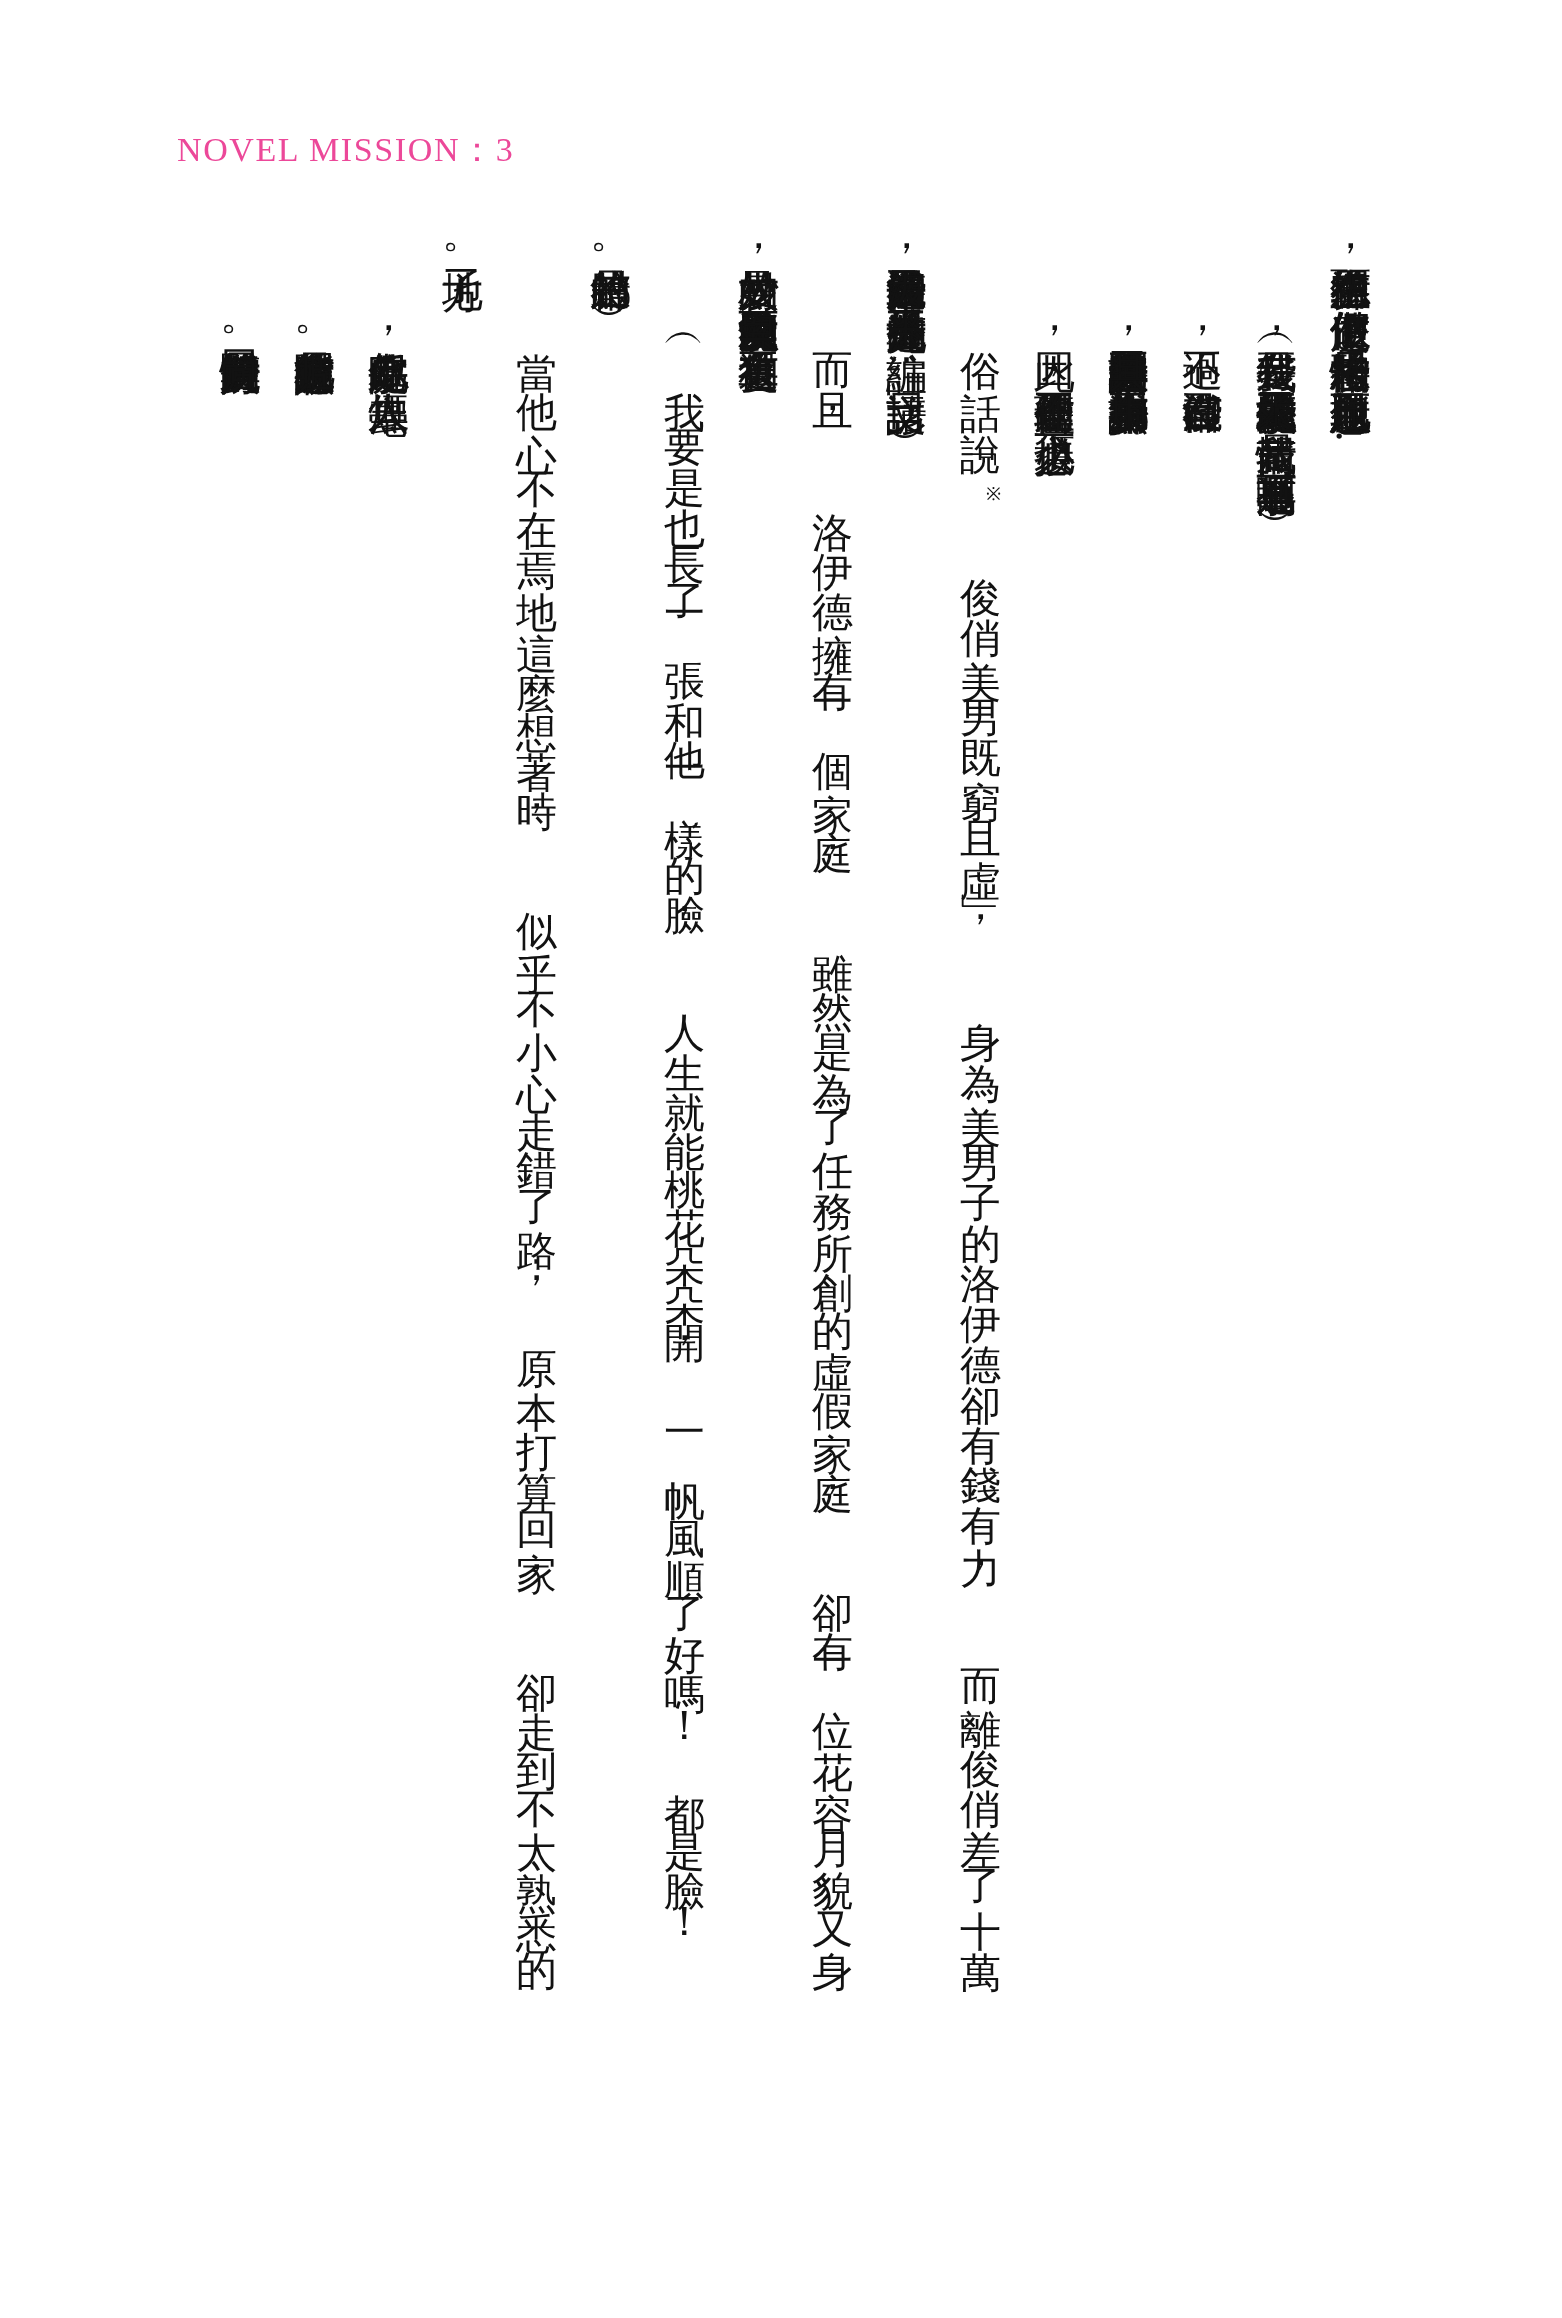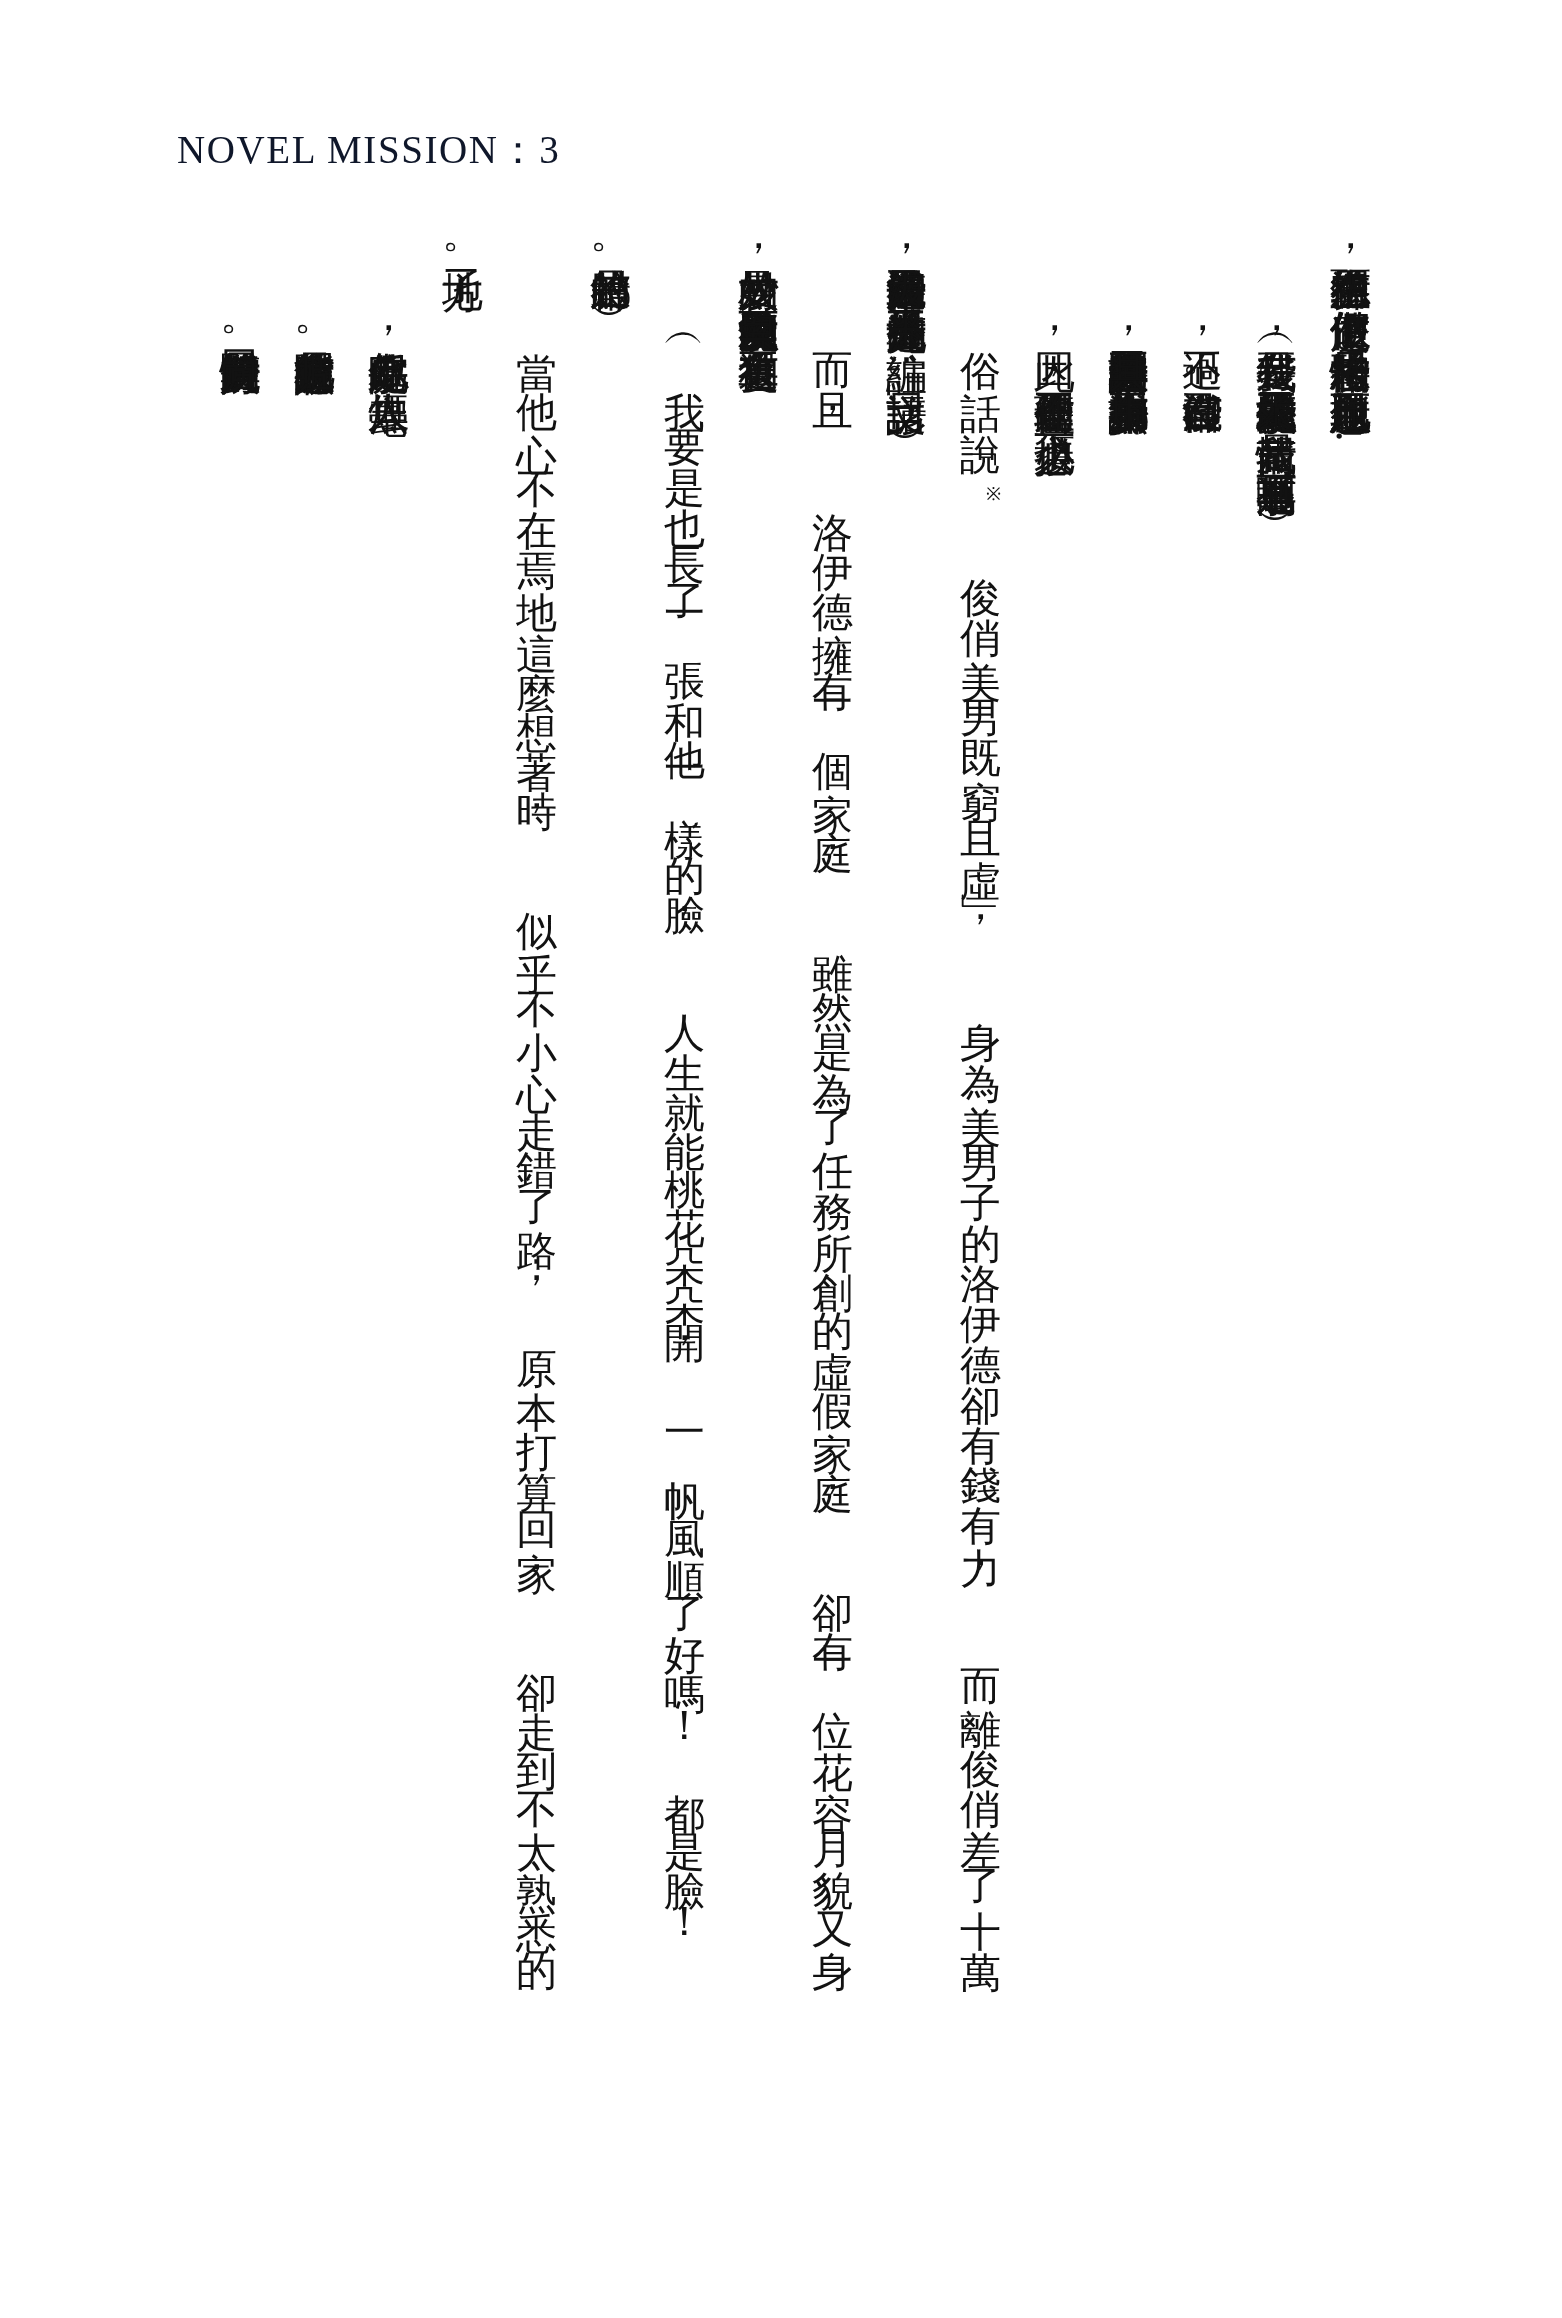--- a/index.html
+++ b/index.html
@@ -12,24 +12,24 @@
       width: 1563px;
       height: 2319px;
       background: #ffffff;
       overflow: hidden;
     }
     .header {
       position: absolute;
       left: 177px;
       top: 132px;
       font-family: "Liberation Serif", "DejaVu Serif", serif;
-      font-size: 39px;
+      font-size: 34px;
       line-height: 35px;
       letter-spacing: 1.6px;
-      color: #0f172a;
+      color: #ec4899;
       white-space: nowrap;
     }
     .col {
       position: absolute;
       top: 238px;
       width: 74px;
       height: 1681px;
       box-sizing: border-box;
       writing-mode: vertical-rl;
       -webkit-writing-mode: vertical-rl;

